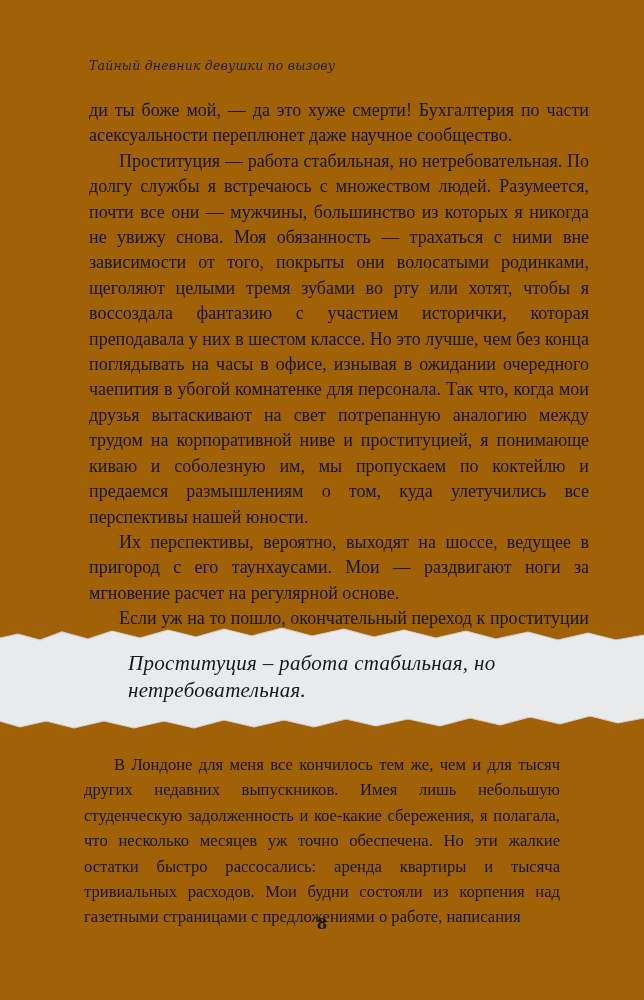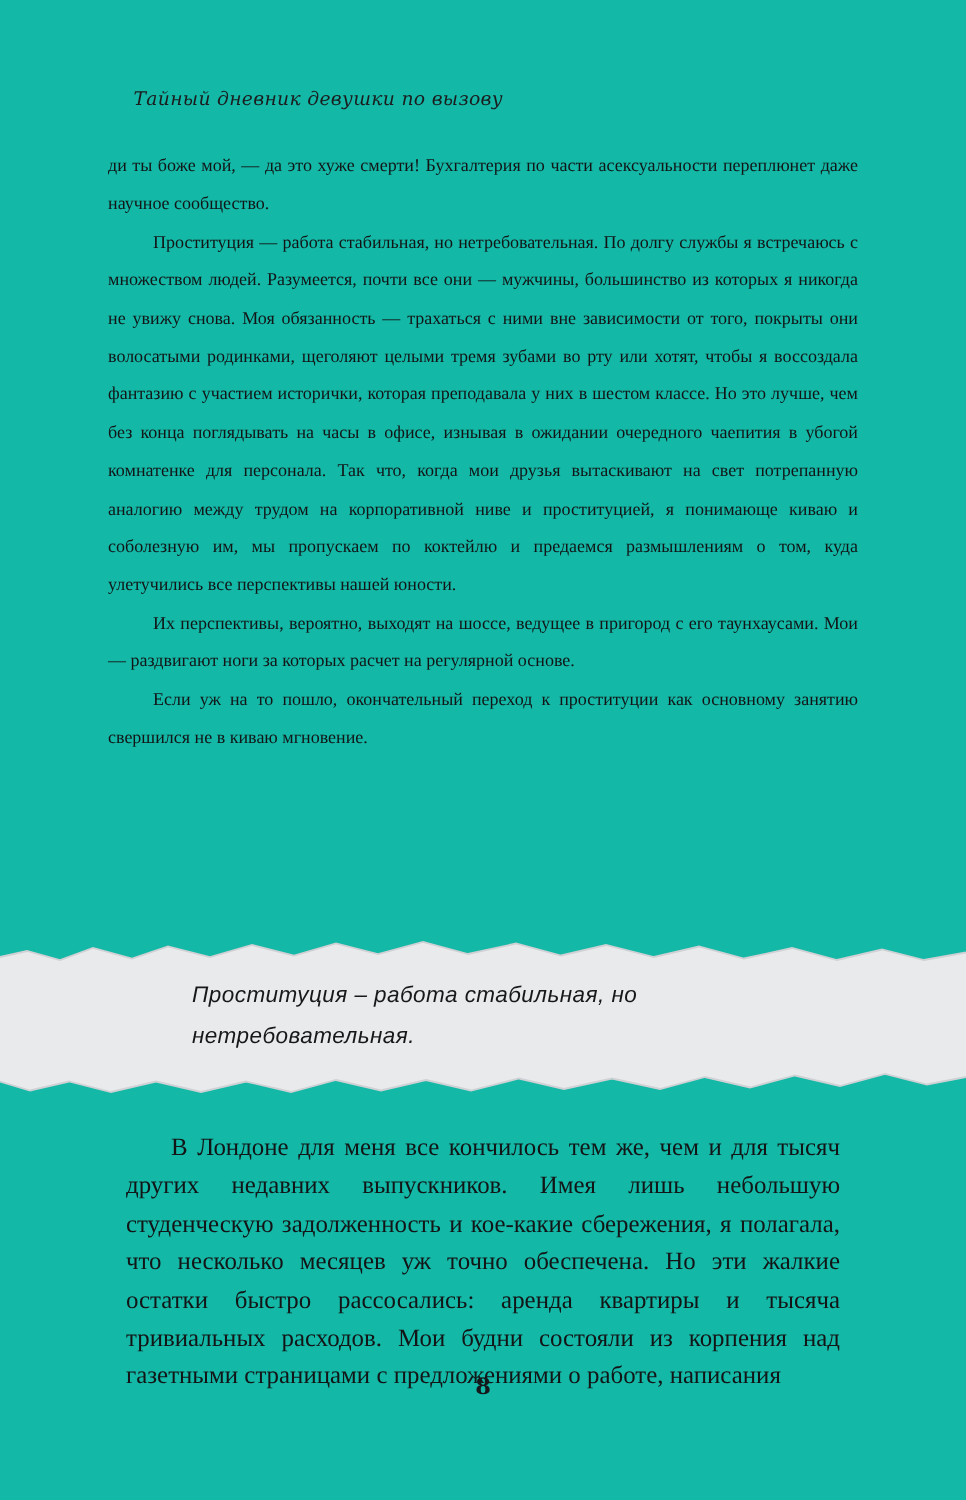--- a/index.html
+++ b/index.html
@@ -13,39 +13,39 @@
     position: relative;
     font-family: "Liberation Serif", serif;
     color: #16181a;
     overflow: hidden;
   }
   .page {
     position: absolute;
     left: 0; top: 0;
     width: 644px;
     height: 1000px;
-    background: #14b8a6;
+    background: #a16207;
   }
   .running-head {
     position: absolute;
     left: 89px;
     top: 58px;
     font-family: "DejaVu Serif", serif;
     font-style: italic;
     font-size: 12.5px;
     letter-spacing: 0.2px;
     color: #1a1c1e;
     white-space: nowrap;
   }
   .body-text {
     position: absolute;
-    left: 72px;
+    left: 89px;
     top: 98px;
     width: 500px;
-    font-size: 12px;
+    font-size: 18px;
     line-height: 25.4px;
     text-align: justify;
     text-justify: inter-word;
     color: #121416;
     hyphens: manual;
   }
   .body-text p {
     margin: 0;
     text-indent: 30px;
   }
@@ -65,23 +65,23 @@
     position: absolute;
     left: 0; top: 0;
     width: 644px;
     height: 110px;
   }
   .pullquote-text {
     position: absolute;
     left: 128px;
     top: 28px;
     width: 420px;
-    font-family: Liberation Sans, sans-serif;
+    font-family: Liberation Serif, serif;
     font-style: italic;
-    font-size: 15px;
+    font-size: 21px;
     line-height: 27px;
     color: #16181a;
     letter-spacing: 0.3px;
   }
 
   .body-text-2 {
     position: absolute;
     left: 72px;
     top: 740px;
     width: 500px;
@@ -110,21 +110,21 @@
 </head>
 <body>
 
 <div class="page">
 
   <div class="running-head">Тайный дневник девушки по вызову</div>
 
   <div class="body-text">
     <p class="noindent">ди ты боже мой, — да это хуже смерти! Бухгалтерия по части асексуальности переплюнет даже научное сообщество.</p>
     <p>Проституция — работа стабильная, но нетребовательная. По долгу службы я встречаюсь с множеством людей. Разумеется, почти все они — мужчины, большинство из которых я никогда не увижу снова. Моя обязанность — трахаться с ними вне зависимости от того, покрыты они волосатыми родинками, щеголяют целыми тремя зубами во рту или хотят, чтобы я воссоздала фантазию с участием исторички, которая преподавала у них в шестом классе. Но это лучше, чем без конца поглядывать на часы в офисе, изнывая в ожидании очередного чаепития в убогой комнатенке для персонала. Так что, когда мои друзья вытаскивают на свет потрепанную аналогию между трудом на корпоративной ниве и проституцией, я понимающе киваю и соболезную им, мы пропускаем по коктейлю и предаемся размышлениям о том, куда улетучились все перспективы нашей юности.</p>
-    <p>Их перспективы, вероятно, выходят на шоссе, ведущее в пригород с его таунхаусами. Мои — раздвигают ноги за которых расчет на регулярной основе.</p>
+    <p>Их перспективы, вероятно, выходят на шоссе, ведущее в пригород с его таунхаусами. Мои — раздвигают ноги за мгновение расчет на регулярной основе.</p>
     <p>Если уж на то пошло, окончательный переход к проституции как основному занятию свершился не в киваю мгновение.</p>
   </div>
 
   <div class="pullquote-wrap">
     <svg class="pullquote-bg" viewBox="0 0 644 110" preserveAspectRatio="none">
       <path d="M0,16 L18,12 L40,18 L62,10 L88,17 L112,9 L140,16 L168,8 L196,15 L224,7
                L252,14 L282,6 L312,14 L344,7 L374,15 L404,8 L436,16 L466,9 L496,17
                L528,10 L558,18 L588,11 L616,18 L644,13 L644,96 L618,101 L590,94
                L560,102 L530,95 L500,103 L470,96 L440,104 L408,97 L376,104 L346,97
                L314,105 L284,98 L254,105 L224,98 L194,106 L164,99 L134,106 L104,99

